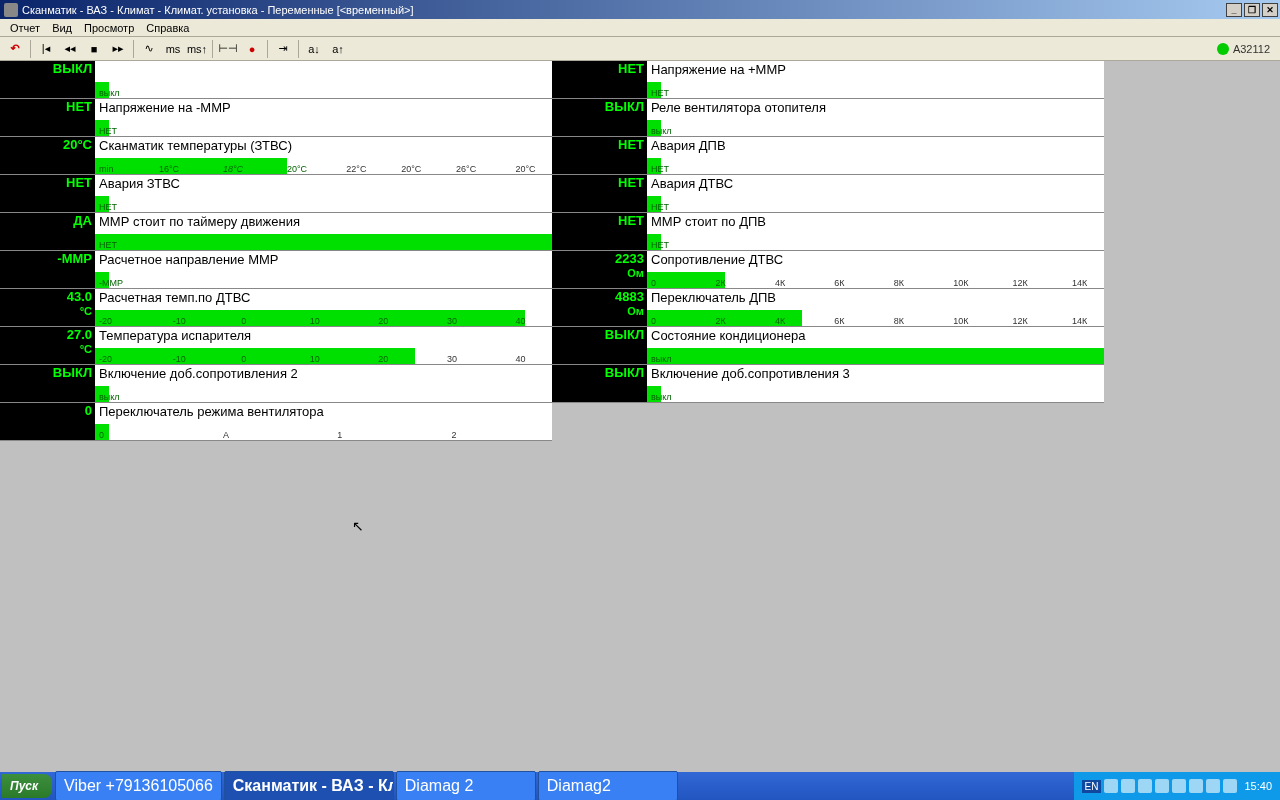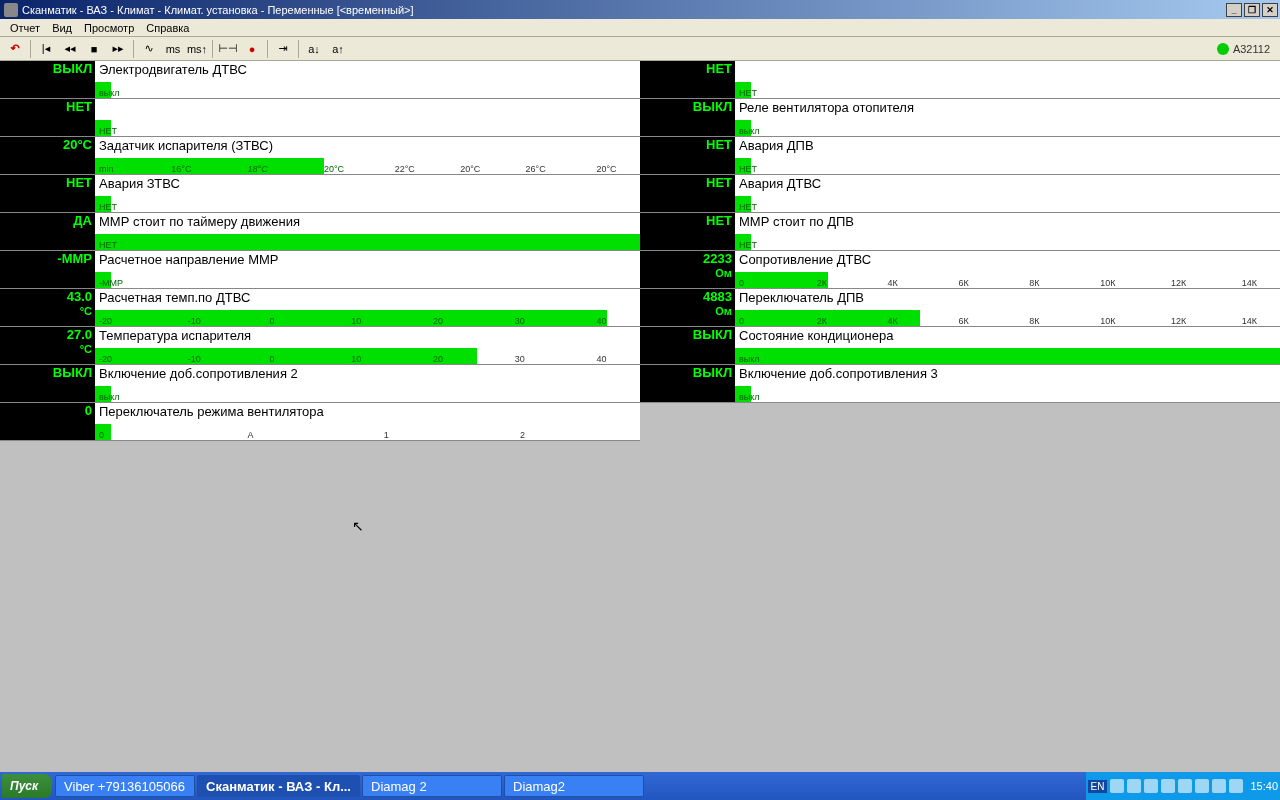--- a/index.html
+++ b/index.html
@@ -21,37 +21,37 @@
 .tbbtn { width: 22px; height: 20px; display: flex; align-items: center; justify-content: center; font-size: 11px; border: 1px solid transparent; cursor: default; }
 .tbsep { width: 1px; height: 18px; background: #aca899; margin: 0 2px; }
 .tbbtn.red-arrow { color: #c00; font-weight: bold; }
 .tbbtn.rec { color: #c00; }
 .toolbar .spacer { flex: 1; }
 .status-id { font-size: 11px; color: #333; padding-right: 6px; display: flex; align-items: center; gap: 4px; }
 .status-id .dot { width: 12px; height: 12px; background: #0c0; border-radius: 6px; display: inline-block; }
 
 
 .grid { display: flex; flex-wrap: wrap; width: 1280px; background: #c0c0c0; }
-.col { width: 640px; }
+.col { width: 552px; }
 .row { display: flex; height: 38px; border-bottom: 1px solid #888; }
 .row .val { width: 95px; background: #000; color: #0f0; text-align: right; font-size: 13px; font-weight: bold; padding: 1px 3px 0 0; line-height: 14px; }
 .row .val .unit { font-size: 11px; display: block; }
 .row .body { flex: 1; background: #fff; position: relative; overflow: hidden; }
 .row .label { font-size: 13px; color: #000; padding: 1px 4px 0 4px; white-space: nowrap; }
 .row .bar { position: absolute; bottom: 0; left: 0; height: 16px; background: #00e000; }
 .row .bar-label { position: absolute; bottom: 0; left: 4px; font-size: 9px; color: #006400; z-index: 2; }
 .row .tick { position: absolute; bottom: 0; font-size: 9px; color: #333; }
 .row .tick.intrack { color: #006400; }
 
 
 .taskbar { position: absolute; bottom: 0; left: 0; right: 0; height: 28px; background: linear-gradient(to bottom, #3168d5, #2255c0); display: flex; align-items: center; }
 .start { height: 24px; background: linear-gradient(to bottom, #3c8f3c, #2a7a2a); color: #fff; font-size: 12px; font-weight: bold; font-style: italic; padding: 0 14px 0 8px; display: flex; align-items: center; border-radius: 0 8px 8px 0; margin: 2px; }
-.task { height: 22px; background: #3980f4; border: 1px solid #2050a0; color: #fff; font-size: 13px; padding: 0 8px; display: flex; align-items: center; margin: 0 1px; min-width: 140px; max-width: 170px; border-radius: 2px; overflow: hidden; white-space: nowrap; }
+.task { height: 30px; background: #3980f4; border: 1px solid #2050a0; color: #fff; font-size: 16px; padding: 0 8px; display: flex; align-items: center; margin: 0 1px; min-width: 140px; max-width: 170px; border-radius: 2px; overflow: hidden; white-space: nowrap; }
 .task.active { background: #1d50b0; font-weight: bold; }
-.tray { margin-left: auto; height: 28px; background: #0e9ae8; display: flex; align-items: center; padding: 0 2px; gap: 3px; font-size: 11px; color: #fff; }
+.tray { margin-left: auto; height: 28px; background: #0e9ae8; display: flex; align-items: center; padding: 0 8px; gap: 3px; font-size: 11px; color: #fff; }
 .tray .ti { width: 14px; height: 14px; background: #fff; opacity: 0.6; border-radius: 2px; }
 .tray .clock { padding-left: 4px; }
 
 .cursor { position: absolute; left: 352px; top: 518px; font-size: 14px; color: #000; pointer-events: none; }
 </style>
 </head>
 <body>
 
 <div class="titlebar">
   <span class="icon"></span>
@@ -95,36 +95,36 @@
     <span class="dot"></span>
     <span>А32112</span>
   </div>
 </div>
 
 <div class="grid">
   <div class="col" id="col-left">
       <div class="row">
         <div class="val">ВЫКЛ</div>
         <div class="body">
-          <div class="label">Электродвигатель ДТВС</div>
-          <div class="bar" style="width: 3%;"></div>
-          <div class="bar-label">выкл</div>
-        </div>
-      </div>
-      <div class="row">
-        <div class="val">НЕТ</div>
-        <div class="body">
+          <div class="bar" style="width: 3%;"></div>
+          <div class="bar-label">выкл</div>
+        </div>
+      </div>
+      <div class="row">
+        <div class="val">НЕТ</div>
+        <div class="body">
+          <div class="label">Напряжение на -ММР</div>
           <div class="bar" style="width: 3%;"></div>
           <div class="bar-label">НЕТ</div>
         </div>
       </div>
       <div class="row">
         <div class="val">20°C</div>
         <div class="body">
-          <div class="label">Задатчик испарителя (ЗТВС)</div>
+          <div class="label">Сканматик температуры (ЗТВС)</div>
           <div class="bar" style="width: 42%;"></div>
           <div class="bar-label">min</div>
           <div class="tick intrack" style="left: 14%;">16°C</div>
           <div class="tick intrack" style="left: 28%; font-style: italic;">18°C</div>
           <div class="tick intrack" style="left: 42%;">20°C</div>
           <div class="tick" style="left: 55%;">22°C</div>
           <div class="tick" style="left: 67%;">20°C</div>
           <div class="tick" style="left: 79%;">26°C</div>
           <div class="tick" style="left: 92%;">20°C</div>
         </div>
@@ -198,20 +198,21 @@
           <div class="tick" style="left: 28%;">А</div>
           <div class="tick" style="left: 53%;">1</div>
           <div class="tick" style="left: 78%;">2</div>
         </div>
       </div>
     </div>
   <div class="col" id="col-right">
       <div class="row">
         <div class="val">НЕТ</div>
         <div class="body">
+          <div class="label">Напряжение на +ММР</div>
           <div class="bar" style="width: 3%;"></div>
           <div class="bar-label">НЕТ</div>
         </div>
       </div>
       <div class="row">
         <div class="val">ВЫКЛ</div>
         <div class="body">
           <div class="label">Реле вентилятора отопителя</div>
           <div class="bar" style="width: 3%;"></div>
           <div class="bar-label">выкл</div>

